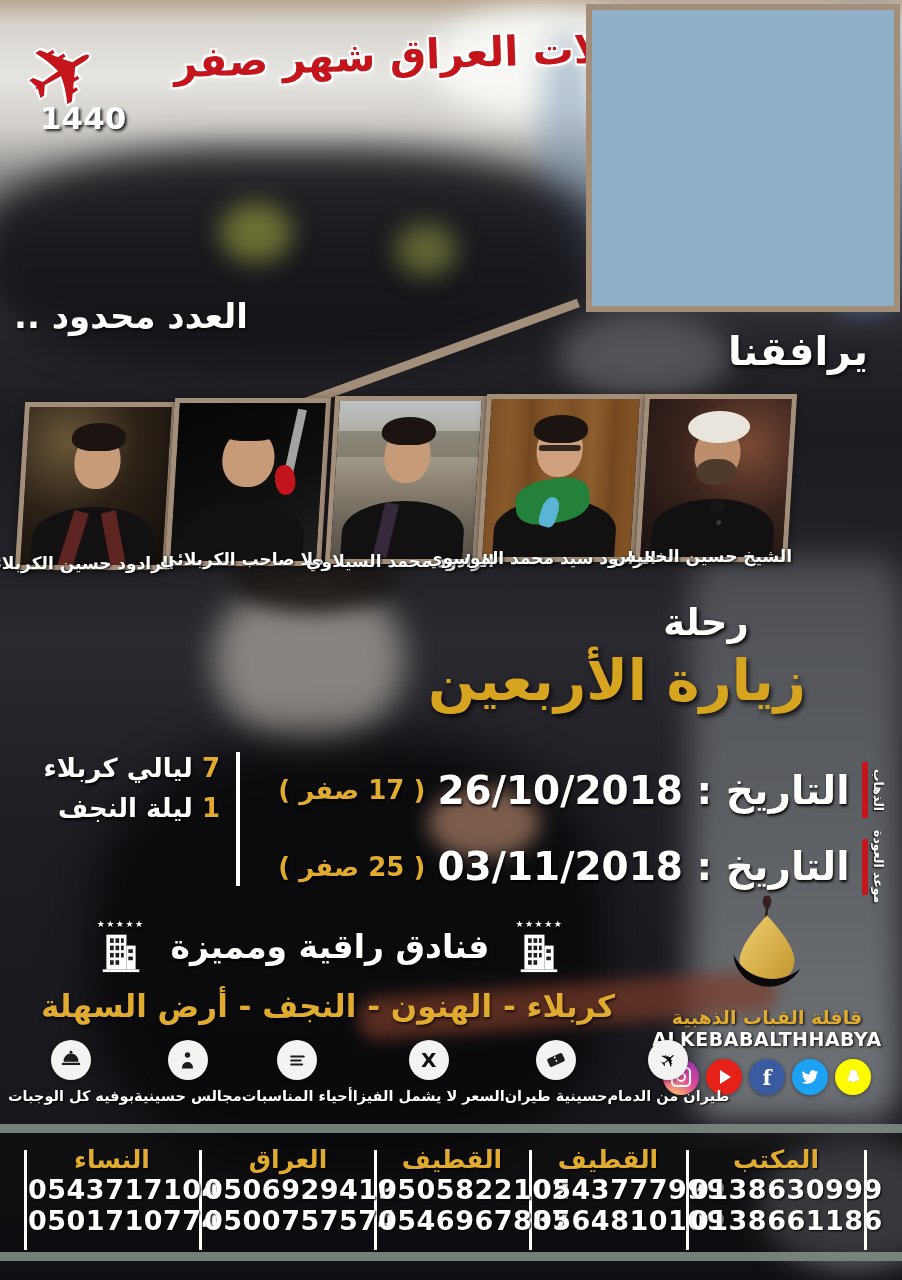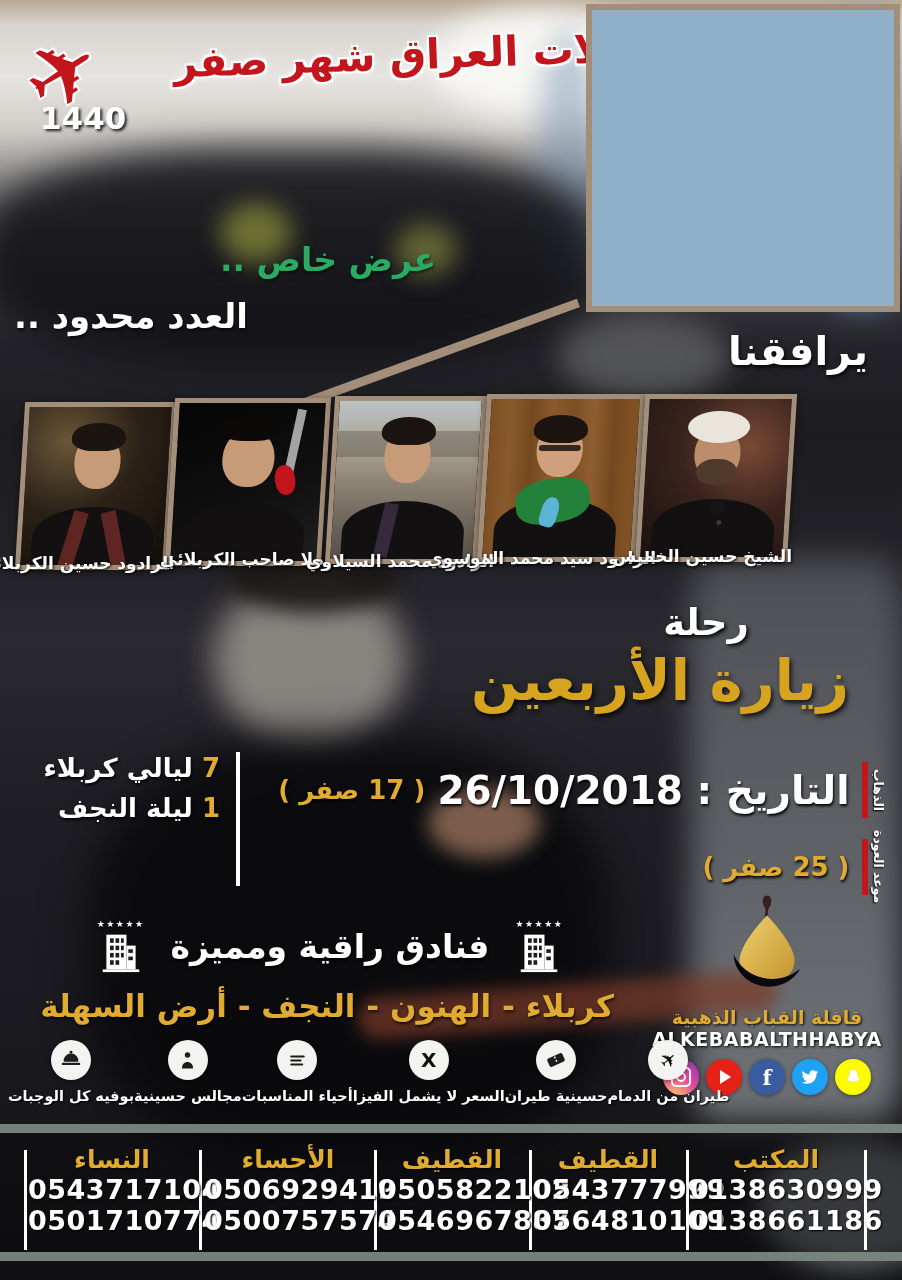--- a/index.html
+++ b/index.html
@@ -83,21 +83,21 @@
   .pt5 .x2{width:40px;height:26px;background:#4f3a2b;left:51px;top:60px;border-radius:45%;}
   .pt5 .x3{width:15px;height:15px;background:#161616;left:66px;top:100px;border-radius:50%;box-shadow:3px 16px 0 -5px #3a3a3a;}
   .pname{position:absolute;color:#fff;font-weight:bold;font-size:17px;text-align:center;direction:rtl;white-space:nowrap;text-shadow:1px 1px 3px #000;}
   .nm1{left:2px;top:553px;width:172px;}
   .nm2{left:158px;top:549px;width:168px;}
   .nm3{left:312px;top:551px;width:182px;}
   .nm4{left:464px;top:548px;width:192px;}
   .nm5{left:630px;top:546px;width:162px;}
 
   .kick{position:absolute;left:636px;top:601px;width:140px;text-align:center;color:#fff;font-size:37px;font-weight:bold;direction:rtl;text-shadow:2px 2px 4px #000;}
-  .ttl{position:absolute;left:428px;top:648px;width:464px;text-align:center;color:#d7a41f;font-size:56px;font-weight:bold;direction:rtl;white-space:nowrap;text-shadow:2px 3px 5px rgba(0,0,0,.8);}
+  .ttl{position:absolute;left:428px;top:648px;width:464px;text-align:left;color:#d7a41f;font-size:56px;font-weight:bold;direction:rtl;white-space:nowrap;text-shadow:2px 3px 5px rgba(0,0,0,.8);}
 
   .daterow{position:absolute;right:18px;display:flex;direction:rtl;align-items:center;gap:12px;}
   .dr1{top:762px;}
   .dr2{top:830px;}
   .dr-side{display:flex;direction:rtl;align-items:center;gap:4px;}
   .vlab{writing-mode:vertical-rl;color:#fff;font-size:12.5px;font-weight:bold;line-height:1;text-shadow:1px 1px 2px #000;}
   .redbar{width:6px;height:56px;background:var(--red,#d8121a);}
   .dr-date{color:#fff;font-size:39px;font-weight:bold;direction:rtl;white-space:nowrap;text-shadow:1px 2px 3px #000;}
   .dr-hijri{color:var(--gold,#e7b73c);font-size:26px;font-weight:bold;direction:rtl;white-space:nowrap;text-shadow:1px 2px 3px #000;}
 
@@ -111,21 +111,21 @@
   .p-days{font-size:44px;font-weight:bold;direction:rtl;color:#fff;line-height:1.1;text-shadow:1px 2px 3px #000;white-space:nowrap;}
   .p-days .num{font-size:47px;}
   .p-price{font-size:38px;font-weight:bold;color:#fff;direction:ltr;line-height:1.2;margin-top:10px;text-shadow:1px 2px 3px #000;white-space:nowrap;}
   .p-price .num{letter-spacing:1px;}
 
   .hotels{position:absolute;left:100px;top:920px;width:460px;display:flex;align-items:center;justify-content:center;gap:13px;}
   .hticon{display:flex;flex-direction:column;align-items:center;line-height:1;}
   .htstars{color:#fff;font-size:9px;letter-spacing:1.5px;margin-bottom:2px;text-shadow:0 1px 2px #000;}
   .htbar{width:7px;height:46px;background:var(--red,#d8121a);}
   .httext{color:#fff;font-size:33px;font-weight:bold;direction:rtl;white-space:nowrap;text-shadow:1px 2px 3px #000;}
-  .dest{position:absolute;left:2px;top:988px;width:612px;color:var(--gold,#e7b73c);font-size:31px;font-weight:bold;direction:rtl;white-space:nowrap;text-shadow:1px 2px 3px rgba(0,0,0,.7);}
+  .dest{position:absolute;left:22px;top:988px;width:612px;text-align:center;color:var(--gold,#e7b73c);font-size:31px;font-weight:bold;direction:rtl;white-space:nowrap;text-shadow:1px 2px 3px rgba(0,0,0,.7);}
 
   .brand{position:absolute;left:642px;top:886px;width:250px;text-align:center;}
   .brand-ar{color:var(--gold,#e7b73c);font-size:19px;font-weight:bold;direction:rtl;text-shadow:1px 1px 3px #000;margin-top:0;}
   .brand-en{color:#fff;font-size:19px;font-weight:bold;letter-spacing:.5px;text-shadow:1px 1px 3px #000;}
   .socials{display:flex;justify-content:center;gap:7px;margin-top:9px;}
   .soc{width:36px;height:36px;border-radius:50%;display:flex;align-items:center;justify-content:center;box-shadow:0 1px 4px rgba(0,0,0,.45);}
   .soc-ig{background:radial-gradient(circle at 30% 110%,#fdc468 5%,#df4996 50%,#9b36b7 90%);}
   .ig-frame{width:16px;height:16px;border:2.5px solid #fff;border-radius:5px;position:relative;display:block;}
   .ig-frame::after{content:"";position:absolute;left:3px;top:3px;width:6px;height:6px;border:2px solid #fff;border-radius:50%;}
   .soc-yt{background:#e62117;}
@@ -187,21 +187,20 @@
     <i class="c-captop"></i>
     <i class="c-capband"></i>
     <i class="c-hair"></i>
     <i class="c-brow1"></i>
     <i class="c-brow2"></i>
     <i class="c-eye1"></i>
     <i class="c-eye2"></i>
     <i class="c-mouth"></i>
   </div>
 
-  <div class="of1" dir="rtl">عرض خاص ..</div>
   <div class="of2" dir="rtl">العدد محدود ..</div>
   <div class="acc" dir="rtl">يرافقنا</div>
 
   <div class="pt pt1">
     <i class="bgp"></i>
       <i class="body"></i>
     <i class="x1"></i>
       <i class="x2"></i>
     <i class="head"></i>
       <i class="hair"></i>
@@ -257,20 +256,21 @@
       <div class="redbar"></div>
     </div>
     <div class="dr-date" dir="rtl">التاريخ : 26/10/2018</div>
     <div class="dr-hijri" dir="rtl">( 17 صفر )</div>
   </div>
   <div class="daterow dr2" dir="rtl">
     <div class="dr-side">
       <div class="vlab">موعد العودة</div>
       <div class="redbar"></div>
     </div>
+    <div class="dr-date" dir="rtl">التاريخ : 03/11/2018</div>
     <div class="dr-hijri" dir="rtl">( 25 صفر )</div>
   </div>
 
   <div class="nights">
     <div class="n-col">
       <div class="n-item" dir="rtl">
         <span class="num">7</span>
         <span>ليالي كربلاء</span>
       </div>
       <div class="n-item" dir="rtl">
@@ -436,21 +436,21 @@
   <div class="cts sep4"></div>
   <div class="cts sep5"></div>
   <div class="cts sep6"></div>
 
   <div class="ct ct1">
     <div class="ct-city" dir="rtl">النساء</div>
     <div class="ct-ph">0543717104</div>
     <div class="ct-ph">0501710774</div>
   </div>
   <div class="ct ct2">
-    <div class="ct-city" dir="rtl">الأحساء</div>
+    <div class="ct-city" dir="rtl">العراق</div>
     <div class="ct-ph">0506929419</div>
     <div class="ct-ph">0500757574</div>
   </div>
   <div class="ct ct3">
     <div class="ct-city" dir="rtl">القطيف</div>
     <div class="ct-ph">0505822102</div>
     <div class="ct-ph">0546967887</div>
   </div>
   <div class="ct ct4">
     <div class="ct-city" dir="rtl">القطيف</div>

